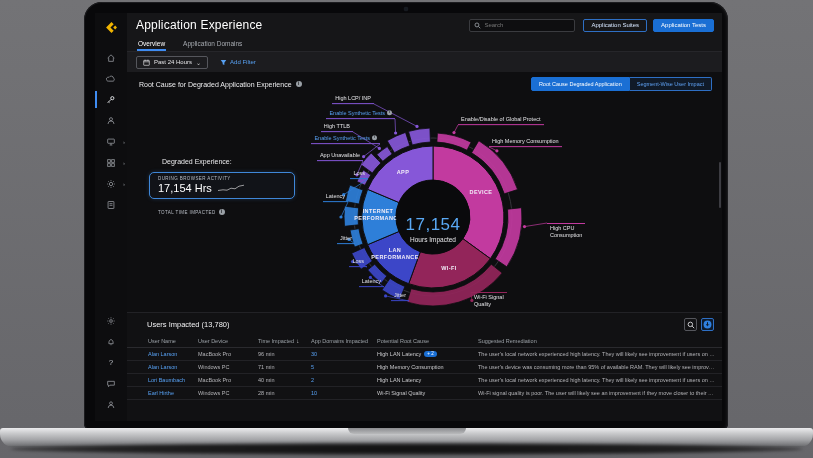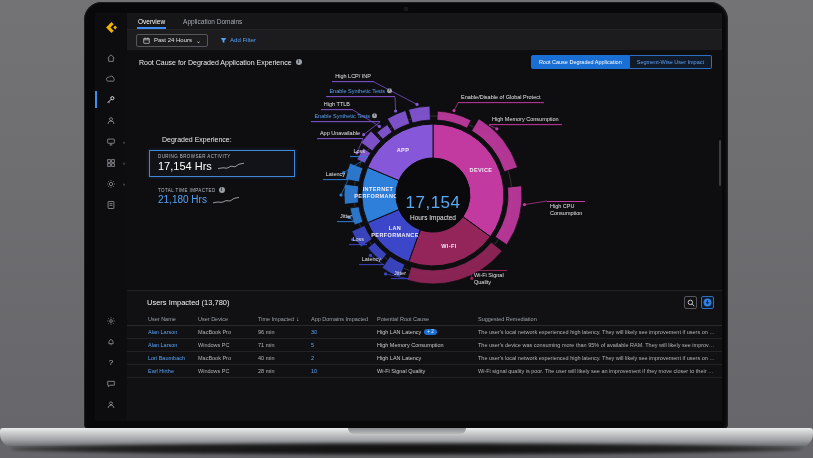--- a/index.html
+++ b/index.html
@@ -72,21 +72,21 @@
   .tg.unsel { color:#5ea0f2; border:1px solid #2e6fc4; border-left:0; border-radius:0 2px 2px 0; background:#101a28; }
 
   .chart-region { position:relative; height:220px; }
   #sunburst-svg { position:absolute; left:0; top:0; }
   .center-label { position:absolute; text-align:center; transform:translate(-50%,-50%); pointer-events:none; }
   .center-label .val { font-size:17px; color:#5aa9f5; font-weight:300; letter-spacing:.5px;margin-top:24px; }
   .center-label .cap { font-size:6.5px; color:#e9e9ec; margin-top:1px; }
 
   .stats { position:absolute; left:22px; top:66px; width:152px; }
   .stats-heading { font-size:7px; color:#e8e8ea; margin-left:13px; margin-bottom:7px; }
-  .stat-box { border:1px solid #3f87d8; border-radius:0; background:#111318; padding:3px 8px 4px; width:146px;
+  .stat-box { border:1px solid #3f87d8; border-radius:5px; background:#111318; padding:3px 8px 4px; width:146px;
     box-shadow:0 0 4px rgba(63,135,216,.25); }
   .stat-cap { font-size:4.5px; letter-spacing:.4px; color:#b9bec6; display:flex; align-items:center; gap:3px; }
   .stat-row { display:flex; align-items:center; gap:6px; margin-top:1px; }
   .stat-val-primary { font-size:11px; color:#fff; font-weight:500; }
   .stat-secondary { margin-top:10px; margin-left:9px; }
   .stat-val-secondary { font-size:10px; color:#57a0f2; font-weight:500; }
 
   .co { position:absolute; font-size:5.5px; color:#e3e3e6; padding:0 3px 1px; white-space:nowrap; line-height:1.25; }
   .co.bb { border-bottom:1px solid; transform:translateY(-100%); }
   .co.bt { border-top:1px solid; padding:1px 3px 0; }
@@ -205,20 +205,36 @@
           <div class="nav-item">
             <svg width="10" height="10" viewBox="0 0 12 12" fill="none" stroke="#b9bdc4" stroke-width="1">
                 <circle cx="6" cy="3.9" r="1.7"></circle>
                 <path d="M2.6 9.6 a3.4 3.4 0 0 1 6.8 0"></path>
               </svg>
           </div>
         </div>
       </div>
 
       <div class="main">
+        <div class="app-header">
+          <div class="page-title">Application Experience</div>
+          <div class="search-box">
+            <svg width="7" height="7" viewBox="0 0 10 10" fill="none" stroke="#9aa0a6" stroke-width="1.2">
+                <circle cx="4.2" cy="4.2" r="2.8"></circle>
+                <path d="M6.4 6.4 L9 9"></path>
+              </svg>
+            <input type="text" placeholder="Search" style="">
+          </div>
+          <div class="btn btn-outline">
+            <span>Application Suites</span>
+          </div>
+          <div class="btn btn-solid">
+            <span>Application Tests</span>
+          </div>
+        </div>
 
         <div class="tabs">
           <div class="tab active">Overview</div>
           <div class="tab">Application Domains</div>
         </div>
 
         <div class="filterbar">
           <div class="range-pill">
             <svg width="7" height="7" viewBox="0 0 10 10" fill="none" stroke="#d6d6d9" stroke-width="1">
                 <rect x="1" y="2" width="8" height="7" rx="0.5"></rect>
@@ -324,26 +340,20 @@
                   <svg width="26" height="8" viewBox="0 0 26 8" fill="none" stroke="#a9a9ad" stroke-width="0.9">
                       <path d="M0 6.5 L5 5.8 L9 6.2 L13 4.2 L17 4.8 L21 2.2 L26 1.2"></path>
                     </svg>
                 </div>
               </div>
               <div class="stat-secondary">
                 <div class="stat-cap">
                   <span>TOTAL TIME IMPACTED</span>
                   <span class="inf">i</span>
                 </div>
-                <div class="stat-row">
-                  <span class="stat-val-secondary">21,180 Hrs</span>
-                  <svg width="26" height="8" viewBox="0 0 26 8" fill="none" stroke="#a9a9ad" stroke-width="0.9">
-                      <path d="M0 6.8 L5 6 L9 6.4 L13 4.6 L17 5 L21 2.4 L26 1.4"></path>
-                    </svg>
-                </div>
               </div>
             </div>
 
             <div id="callouts">
                 <div class="co bb" style="border-color: rgb(194, 58, 159); left: 331px; top: 33px;">Enable/Disable of Global Protect</div>
                 <div class="co bb" style="border-color: rgb(194, 58, 159); left: 362px; top: 55px;">High Memory Consumption</div>
                 <div class="co bt" style="border-color: rgb(194, 58, 159); left: 420px; top: 131px;">High CPU<br>Consumption</div>
                 <div class="co bt" style="border-color: rgb(147, 37, 90); left: 344px; top: 200px;">Wi-Fi Signal<br>Quality</div>
                 <div class="co bb" style="border-color: rgb(60, 70, 200); right: 313px; top: 209px;">Jitter</div>
                 <div class="co bb" style="border-color: rgb(60, 70, 200); right: 338px; top: 195px;">Latency</div>

